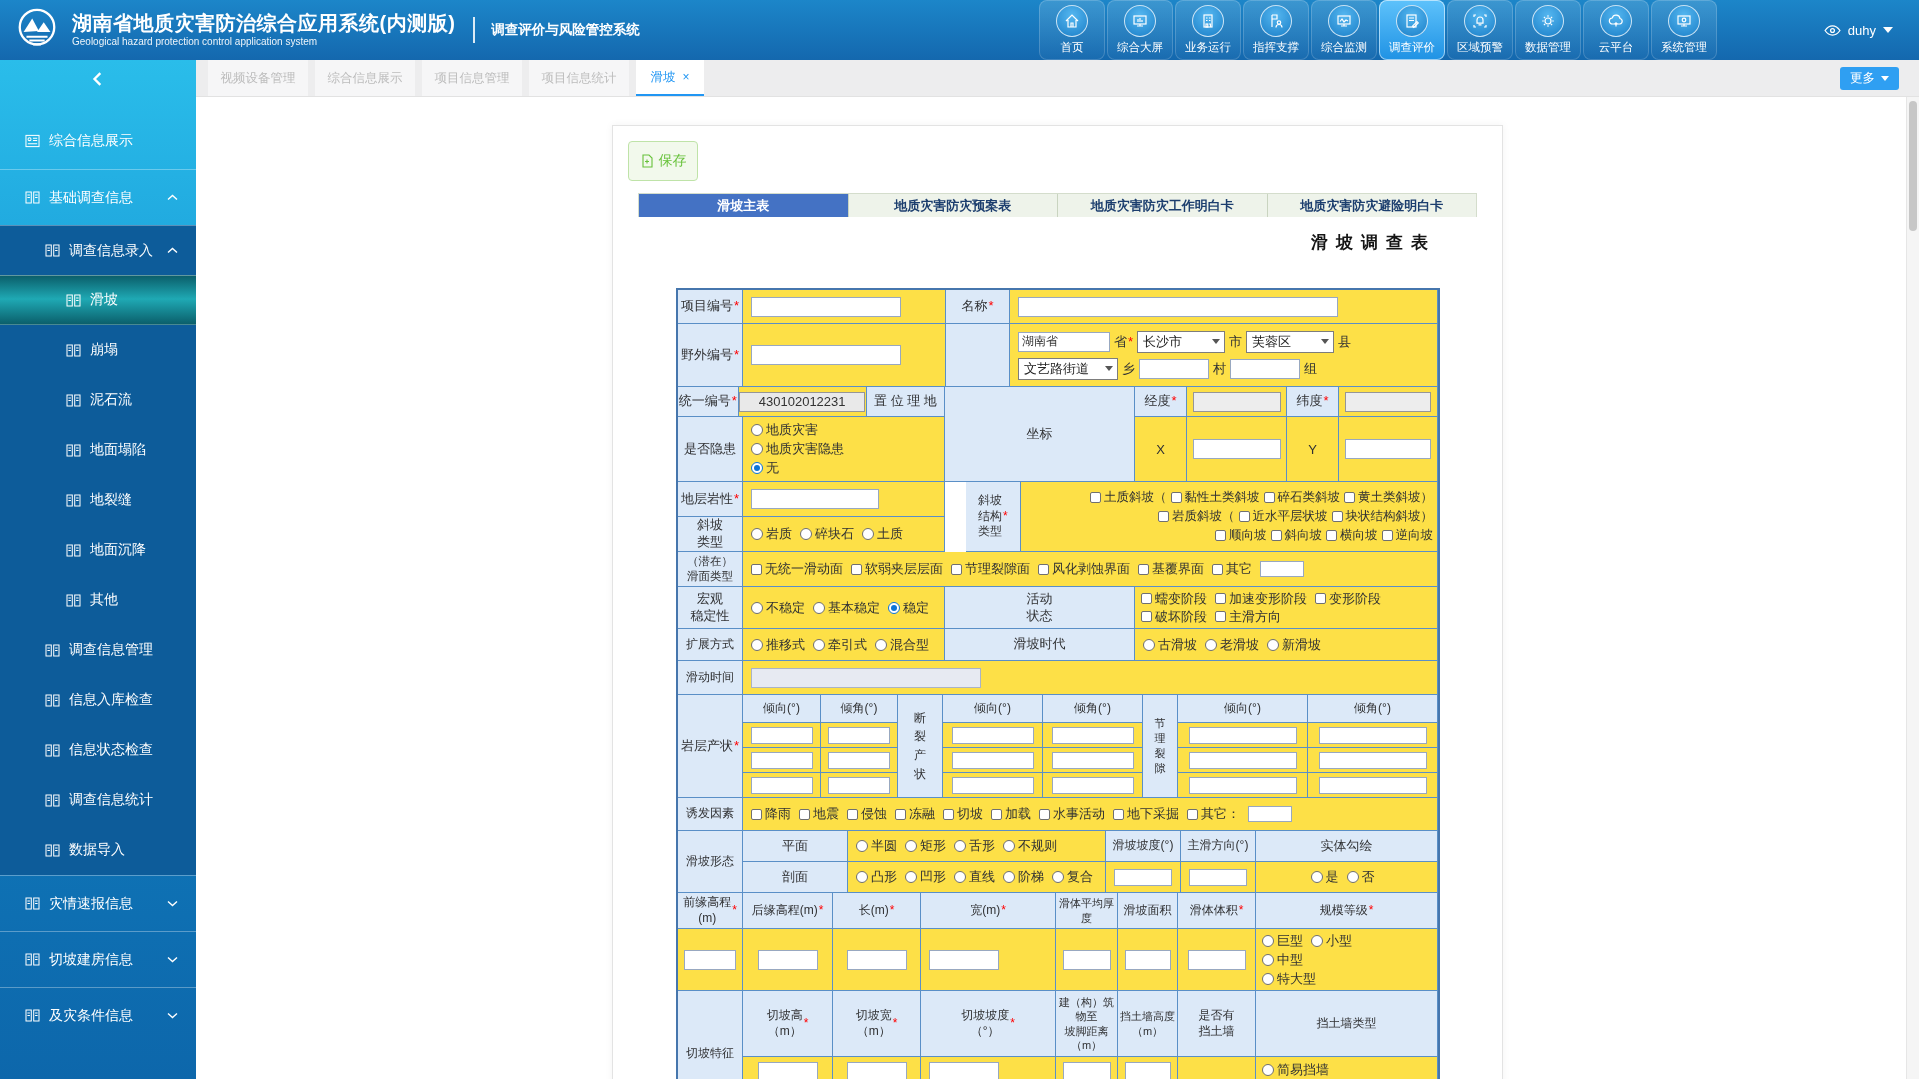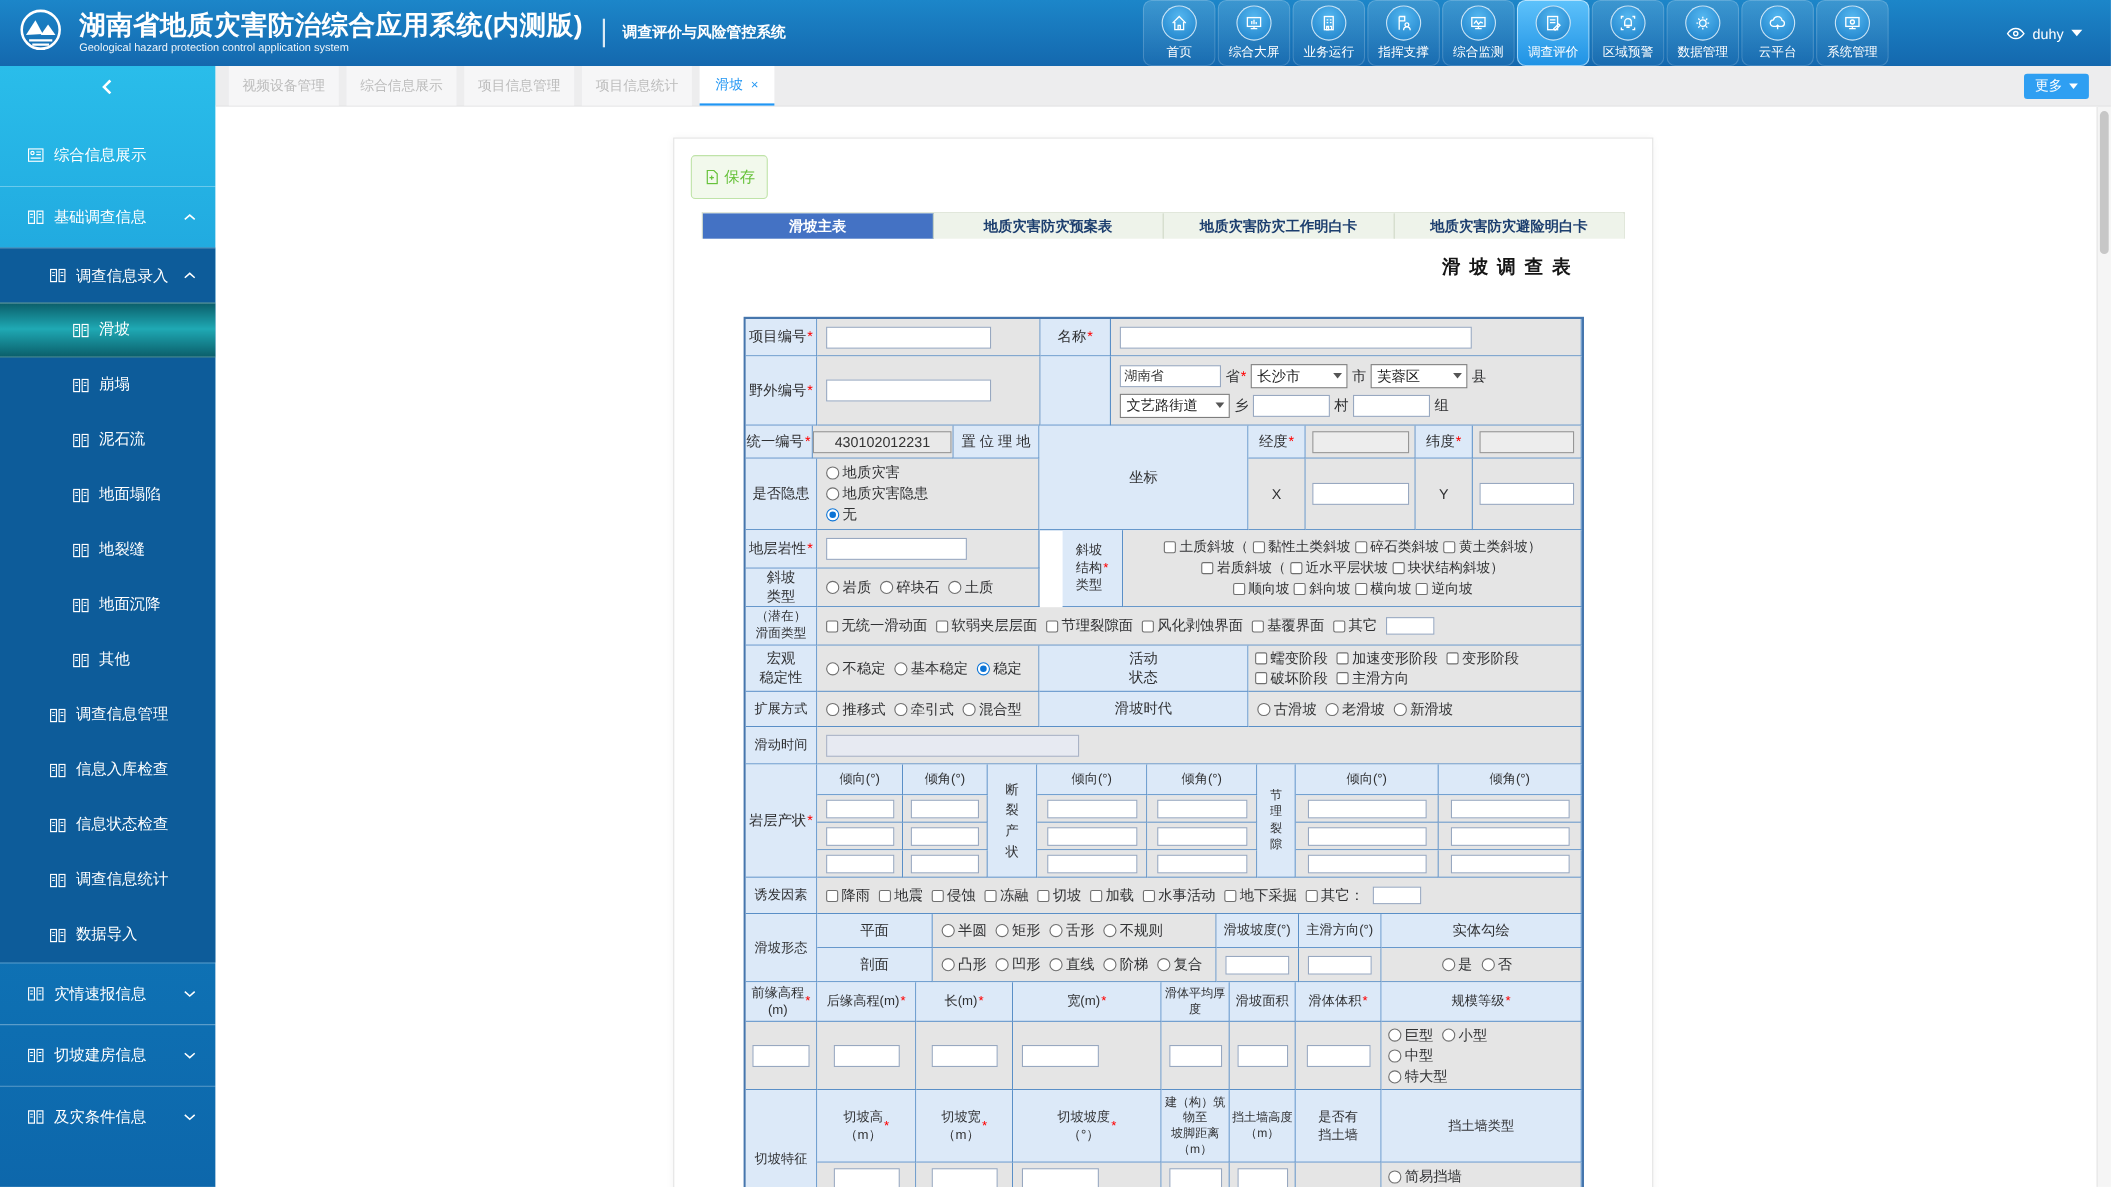--- a/index.html
+++ b/index.html
@@ -4,21 +4,21 @@
 <style>
 html,body{margin:0;padding:0}
 body{width:1919px;height:1079px;overflow:hidden;position:relative;background:#fff;
  font-family:"Liberation Sans","DejaVu Sans",sans-serif;color:#303133}
 svg{display:block}
 
 .hdr{position:absolute;left:0;top:0;width:1919px;height:60px;
  background:linear-gradient(180deg,#1c86c9,#1468ae);display:flex;align-items:center;z-index:5}
 .logo{margin:0 12px 0 14px}
 .htxt{line-height:1.05}
-.htitle{font-size:24px;font-weight:bold;color:#fff;letter-spacing:.5px}
+.htitle{font-size:20px;font-weight:bold;color:#fff;letter-spacing:.5px}
 .hsub{font-size:10px;color:rgba(255,255,255,.92);margin-top:3px}
 .hdiv{width:2px;height:26px;background:rgba(255,255,255,.85);margin:0 16px 0 18px}
 .hsys{font-size:13.5px;font-weight:bold;color:#fff}
 .nav{position:absolute;left:1038px;top:0;display:flex;height:60px}
 .nitem{width:66px;height:60px;margin:0 1px;box-sizing:border-box;border-radius:8px;cursor:pointer;
  display:flex;flex-direction:column;align-items:center;justify-content:flex-start;padding-top:5px;
  background:linear-gradient(180deg,rgba(255,255,255,.14),rgba(255,255,255,.02));
  box-shadow:inset 0 0 0 1px rgba(255,255,255,.18)}
 .nitem.act{background:linear-gradient(180deg,#5ec2fb,#1f92e4);box-shadow:inset 0 0 0 1px rgba(255,255,255,.55)}
 .ncirc{width:30px;height:30px;border-radius:50%;border:1px solid rgba(255,255,255,.75);
@@ -66,21 +66,21 @@
 .ftab:last-child{border-right:none}
 .ftab.act{background:#4472c4;color:#fff}
 .ftitle{margin:14px 0 34px 48px;width:760px;text-align:right;font-size:17px;font-weight:bold;
  letter-spacing:8px;color:#151515}
 
 .tb{margin-left:48px;width:760px;border:2px solid #4676ad;box-sizing:content-box}
 .r{display:flex}
 .c{border-right:1px solid #5a8fc7;border-bottom:1px solid #5a8fc7;box-sizing:border-box;display:flex;
  align-items:center;justify-content:center;font-size:13px;color:#303133}
 .lb{background:#dce9f8;white-space:pre-line;text-align:center;line-height:1.3}
-.fd{background:#e5e5e5}
+.fd{background:#fde047}
 .fl{justify-content:flex-start;padding-left:8px}
 .vc{display:flex;flex-direction:column}
 .req{color:#f00;margin-left:1px}
 .inp{box-sizing:border-box;height:20px;border:1px solid #98a8c0;background:#fff;padding:0 3px;color:#333;
  font:12px "Liberation Sans","DejaVu Sans",sans-serif}
 .inp.dis{background:#e9e9e9;border-color:#969696;text-align:center;font-size:13px}
 .inp.time{background:#e7eaf2;border-color:#aab3c6}
 .seld{box-sizing:border-box;height:22px;border:1px solid #7d7d7d;background:#fff;display:inline-flex;
  align-items:center;justify-content:space-between;padding:0 4px 0 5px;font-size:13px;color:#222;cursor:pointer}
 .tri{width:0;height:0;border-left:4px solid transparent;border-right:4px solid transparent;border-top:5px solid #555}
@@ -598,21 +598,21 @@
                   <span class="radio"></span>
                   <span>土质</span>
                 </span>
               </div>
         </div>
       </div>
       <div class="c lb" style="width:57px;height:70px;font-size:12px">斜坡
 结构
 类型
 <span class="req">*</span></div>
-      <div class="c fd sm" style="width:436px;height:70px;flex-direction:column;align-items:center;justify-content:center;padding-left:6px;gap:2px">
+      <div class="c fd sm" style="width:436px;height:70px;flex-direction:column;align-items:flex-end;justify-content:center;padding-left:6px;gap:2px">
         <div><span class="opt">
                 <span class="cbx"></span>
                 <span>土质斜坡（</span>
               </span><span class="opt">
                 <span class="cbx"></span>
                 <span>黏性土类斜坡</span>
               </span><span class="opt">
                 <span class="cbx"></span>
                 <span>碎石类斜坡</span>
               </span><span class="opt">

